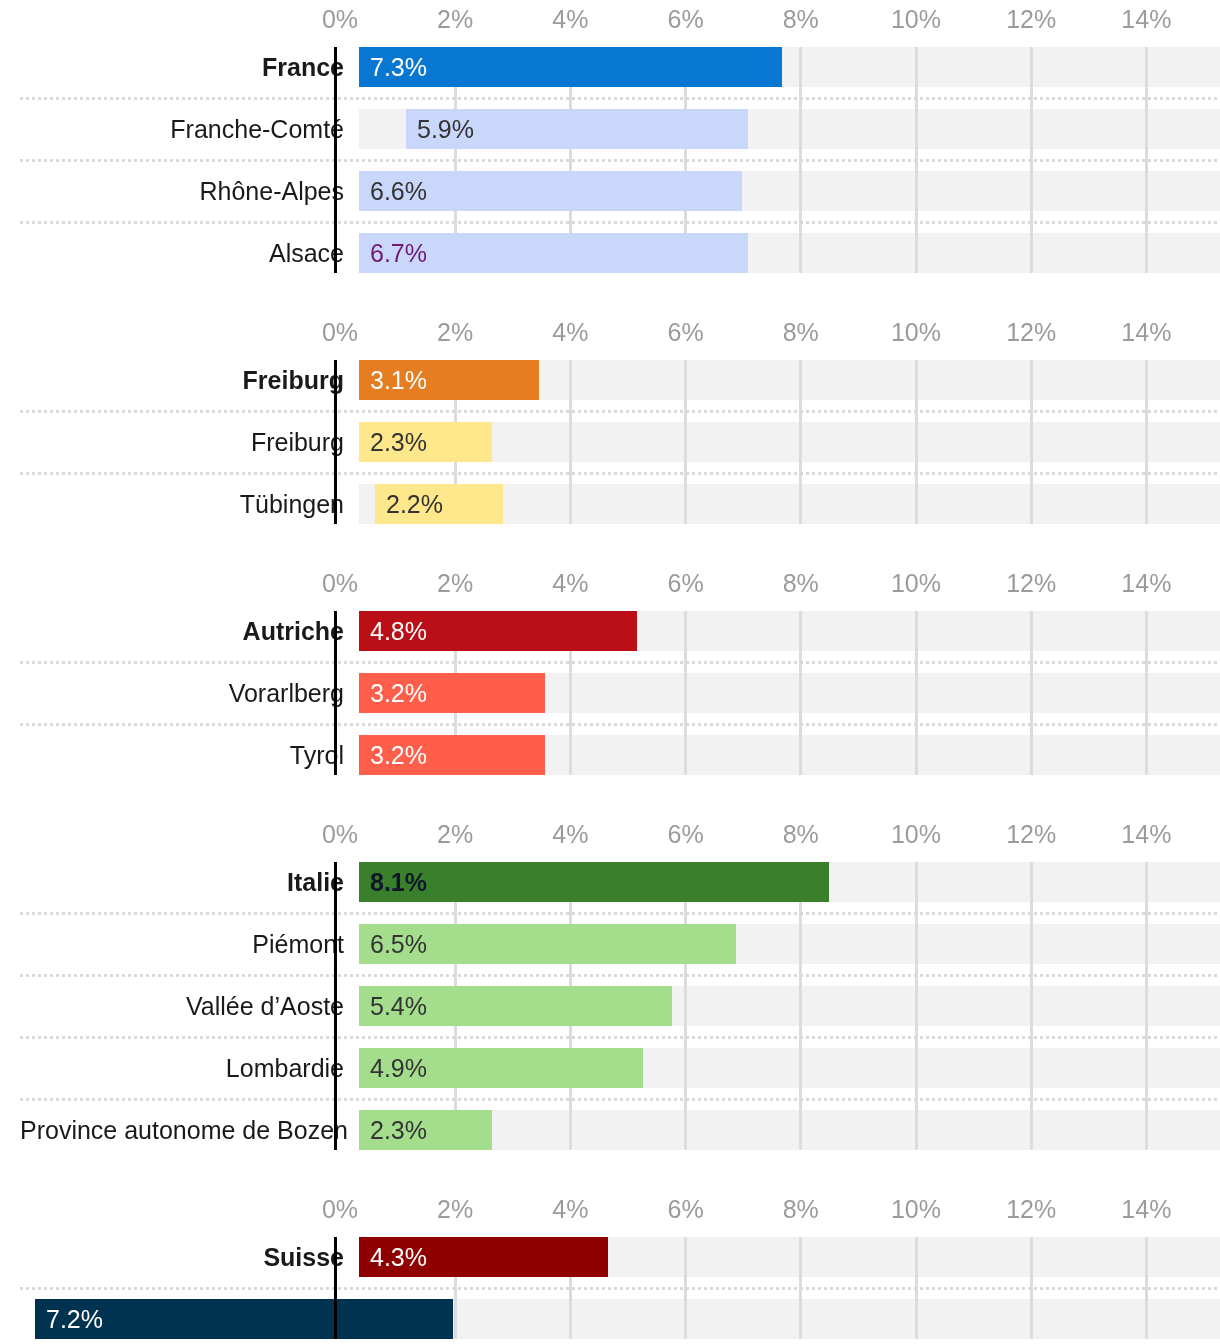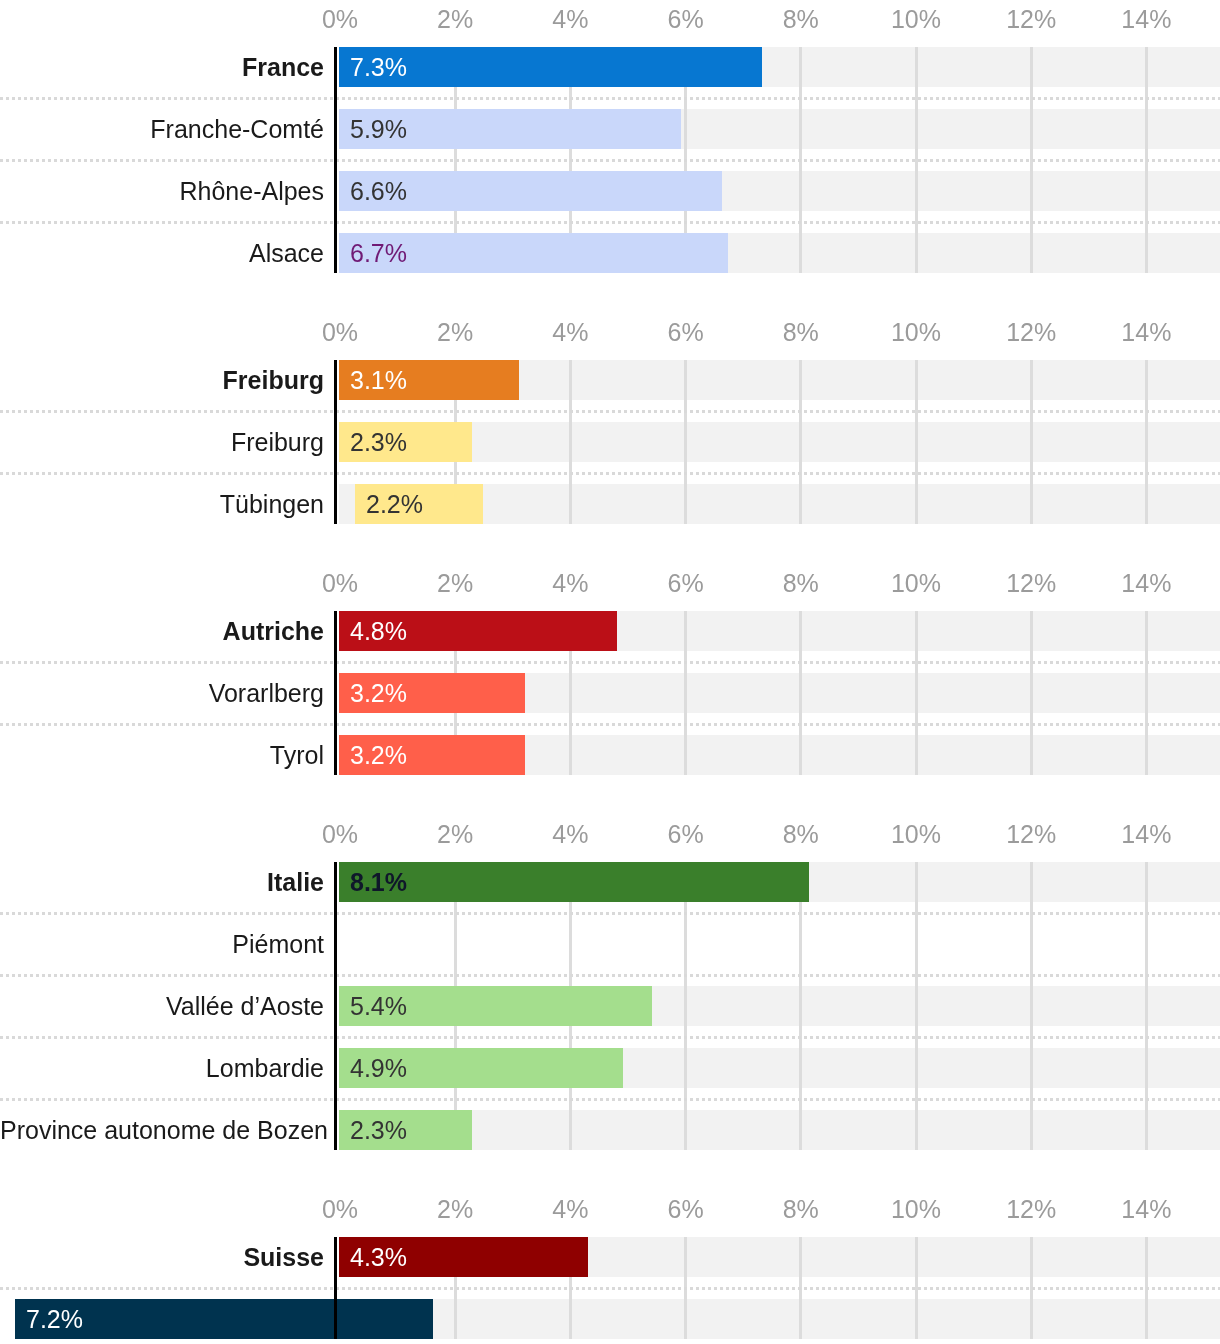--- a/index.html
+++ b/index.html
@@ -30,21 +30,21 @@
     position: absolute;
     top: 0;
     width: 120px;
     text-align: center;
     font-size: 25px;
     line-height: 38px;
     color: #9b9b9b;
     white-space: nowrap;
   }
 
-  .rows { position: relative; }
+  .rows { position: relative; padding-left: 20px; }
 
   .row {
     position: relative;
     height: 62px;
     display: flex;
     align-items: center;
   }
   .row:not(:last-child)::after {
     content: "";
     position: absolute;
@@ -137,21 +137,21 @@
           <div class="label bold">France</div>
           <div class="track">
             <div class="bar" style="width: 423px; background: rgb(7, 119, 209);">
               <div class="bar-value" style="color: rgb(255, 255, 255); font-weight: 400;">7.3%</div>
             </div>
           </div>
         </div>
         <div class="row">
           <div class="label">Franche-Comté</div>
           <div class="track">
-            <div class="bar" style="width: 342px; background: rgb(201, 215, 250);">
+            <div class="bar" style="width: 342px; background: rgb(201, 215, 250); margin-left: 47px;">
               <div class="bar-value" style="color: rgb(51, 51, 51); font-weight: 400;">5.9%</div>
             </div>
           </div>
         </div>
         <div class="row">
           <div class="label">Rhône-Alpes</div>
           <div class="track">
             <div class="bar" style="width: 383px; background: rgb(201, 215, 250);">
               <div class="bar-value" style="color: rgb(51, 51, 51); font-weight: 400;">6.6%</div>
             </div>
@@ -288,20 +288,25 @@
         <div class="row">
           <div class="label bold">Italie</div>
           <div class="track">
             <div class="bar" style="width: 470px; background: rgb(58, 127, 43);">
               <div class="bar-value" style="color: #0f172a; font-weight: 700;">8.1%</div>
             </div>
           </div>
         </div>
         <div class="row">
           <div class="label">Piémont</div>
+          <div class="track">
+            <div class="bar" style="width: 377px; background: rgb(164, 222, 141);">
+              <div class="bar-value" style="color: rgb(51, 51, 51); font-weight: 400;">6.5%</div>
+            </div>
+          </div>
         </div>
         <div class="row">
           <div class="label">Vallée d’Aoste</div>
           <div class="track">
             <div class="bar" style="width: 313px; background: rgb(164, 222, 141);">
               <div class="bar-value" style="color: rgb(51, 51, 51); font-weight: 400;">5.4%</div>
             </div>
           </div>
         </div>
         <div class="row">

